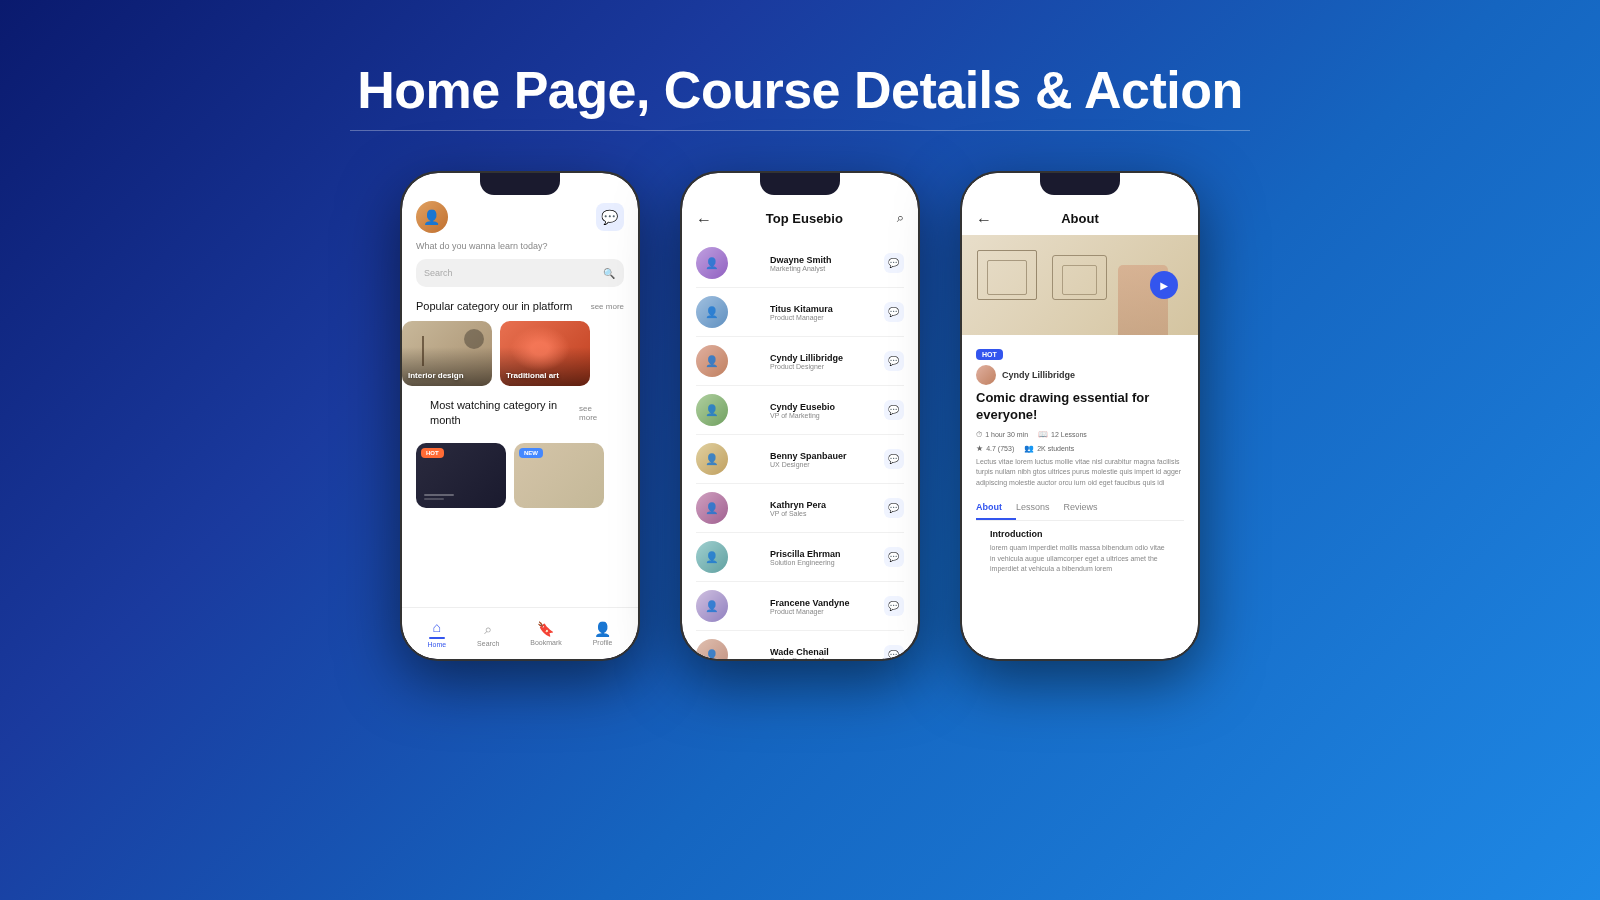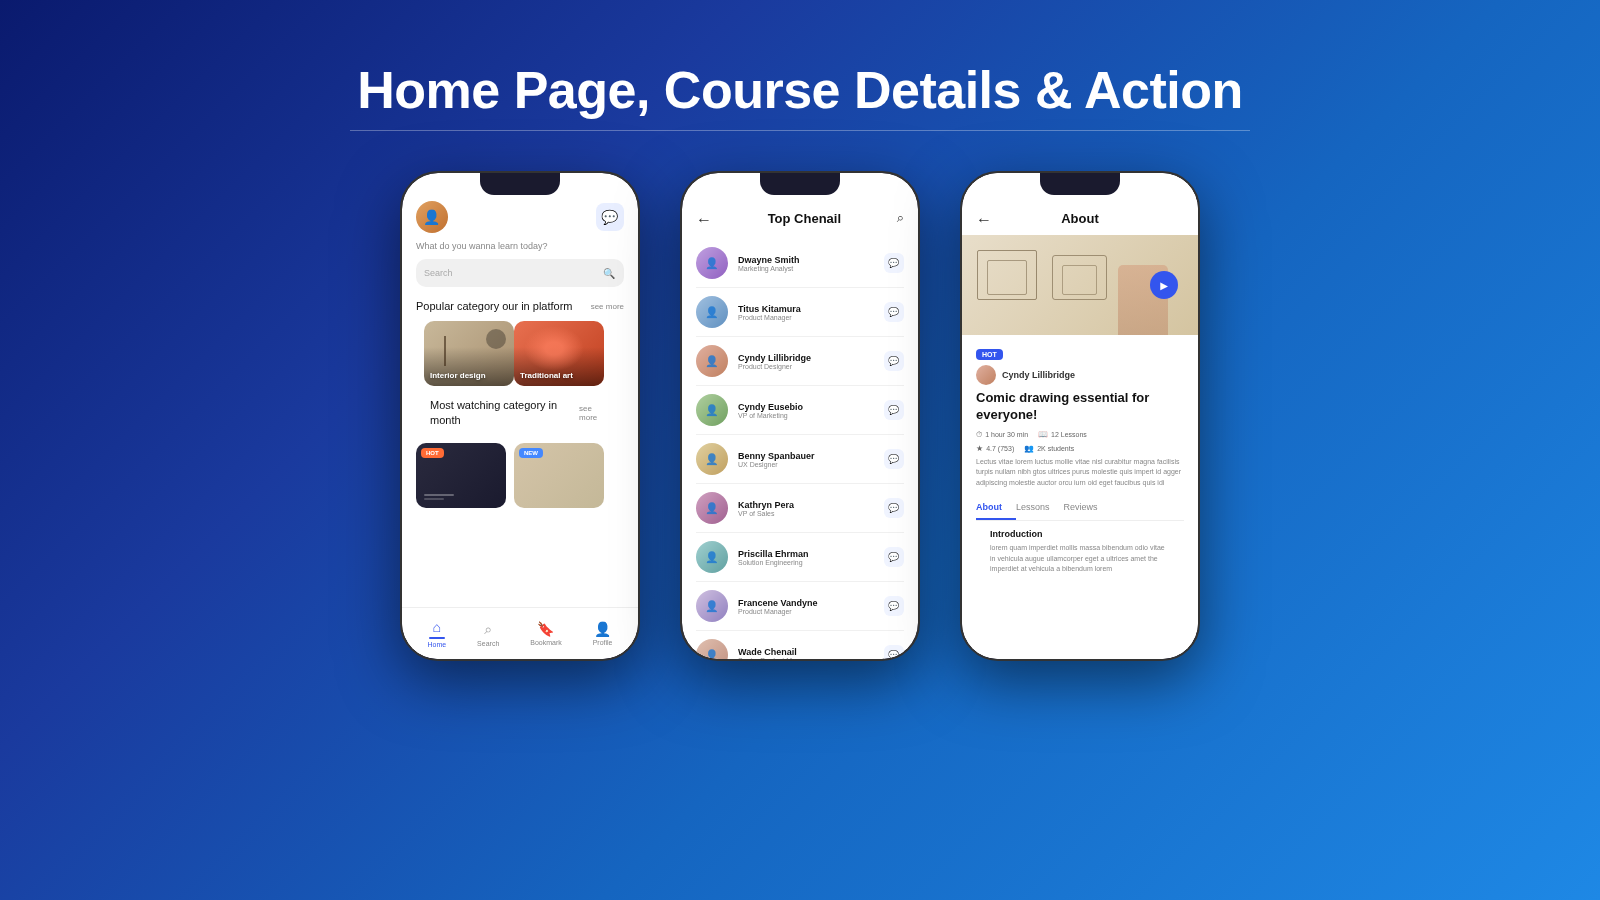--- a/index.html
+++ b/index.html
@@ -181,21 +181,22 @@
       line-height: 1.3;
     }
 
     .see-more {
       font-size: 8px;
       color: #888;
     }
 
     .category-cards {
       display: flex;
-      padding: 0 22px 12px;
+      gap: 8px;
+      padding: 0 0 12px;
     }
 
     .cat-card {
       width: 90px;
       height: 65px;
       border-radius: 10px;
       overflow: hidden;
       position: relative;
     }
 
@@ -393,20 +394,21 @@
       width: 32px;
       height: 32px;
       border-radius: 50%;
       overflow: hidden;
       flex-shrink: 0;
       background: #ddd;
     }
 
     .teacher-info {
       flex: 1;
+      margin-left: 32px;
     }
 
     .teacher-name {
       font-size: 9px;
       font-weight: 700;
       color: #111;
     }
 
     .teacher-role {
       font-size: 7px;
@@ -689,21 +691,21 @@
     </div>
   </div>
 
   <div class="phone">
     <div class="phone-notch"></div>
     <div class="phone-screen">
       <div class="teachers-screen">
 
         <div class="screen-header">
           <span class="back-btn">←</span>
-          <span class="screen-title">Top Chenail</span>
+          <span class="screen-title">Top Eusebio</span>
           <span class="search-icon-header">⌕</span>
         </div>
 
         <div class="teachers-list">
 
           <div class="teacher-item">
             <div class="teacher-avatar av1">
                 <div class="av-face">👤</div>
               </div>
             <div class="teacher-info">

